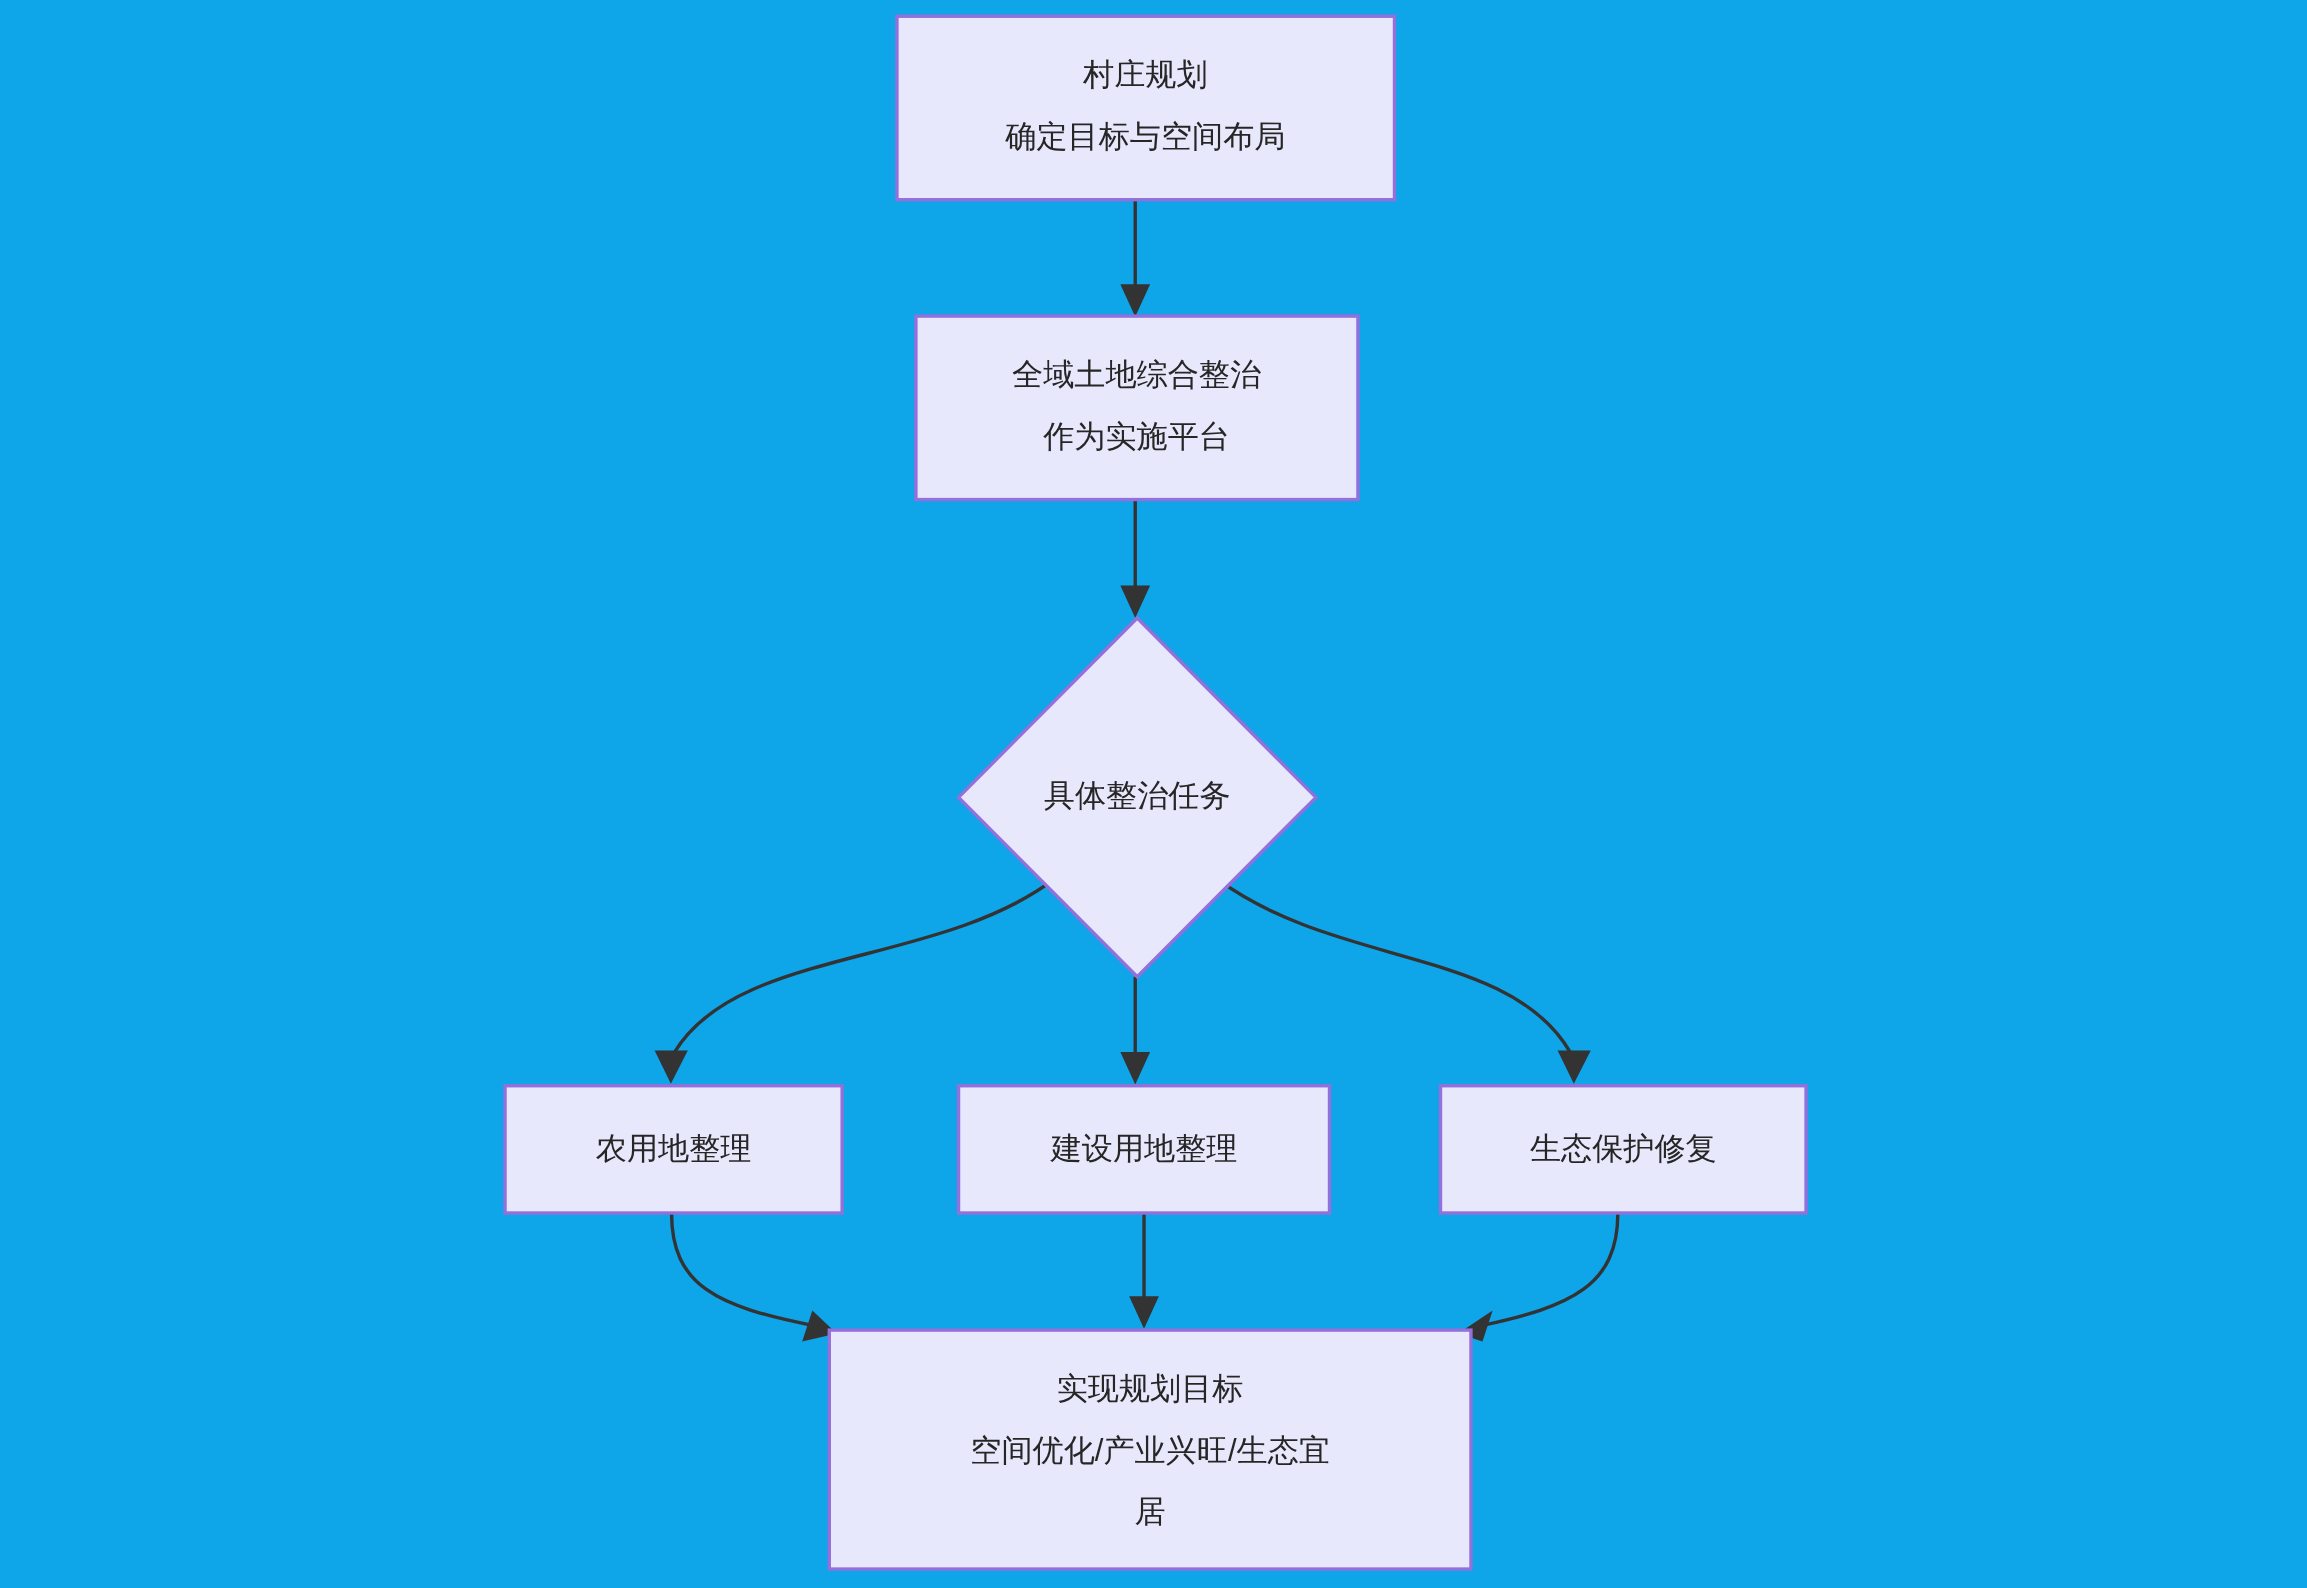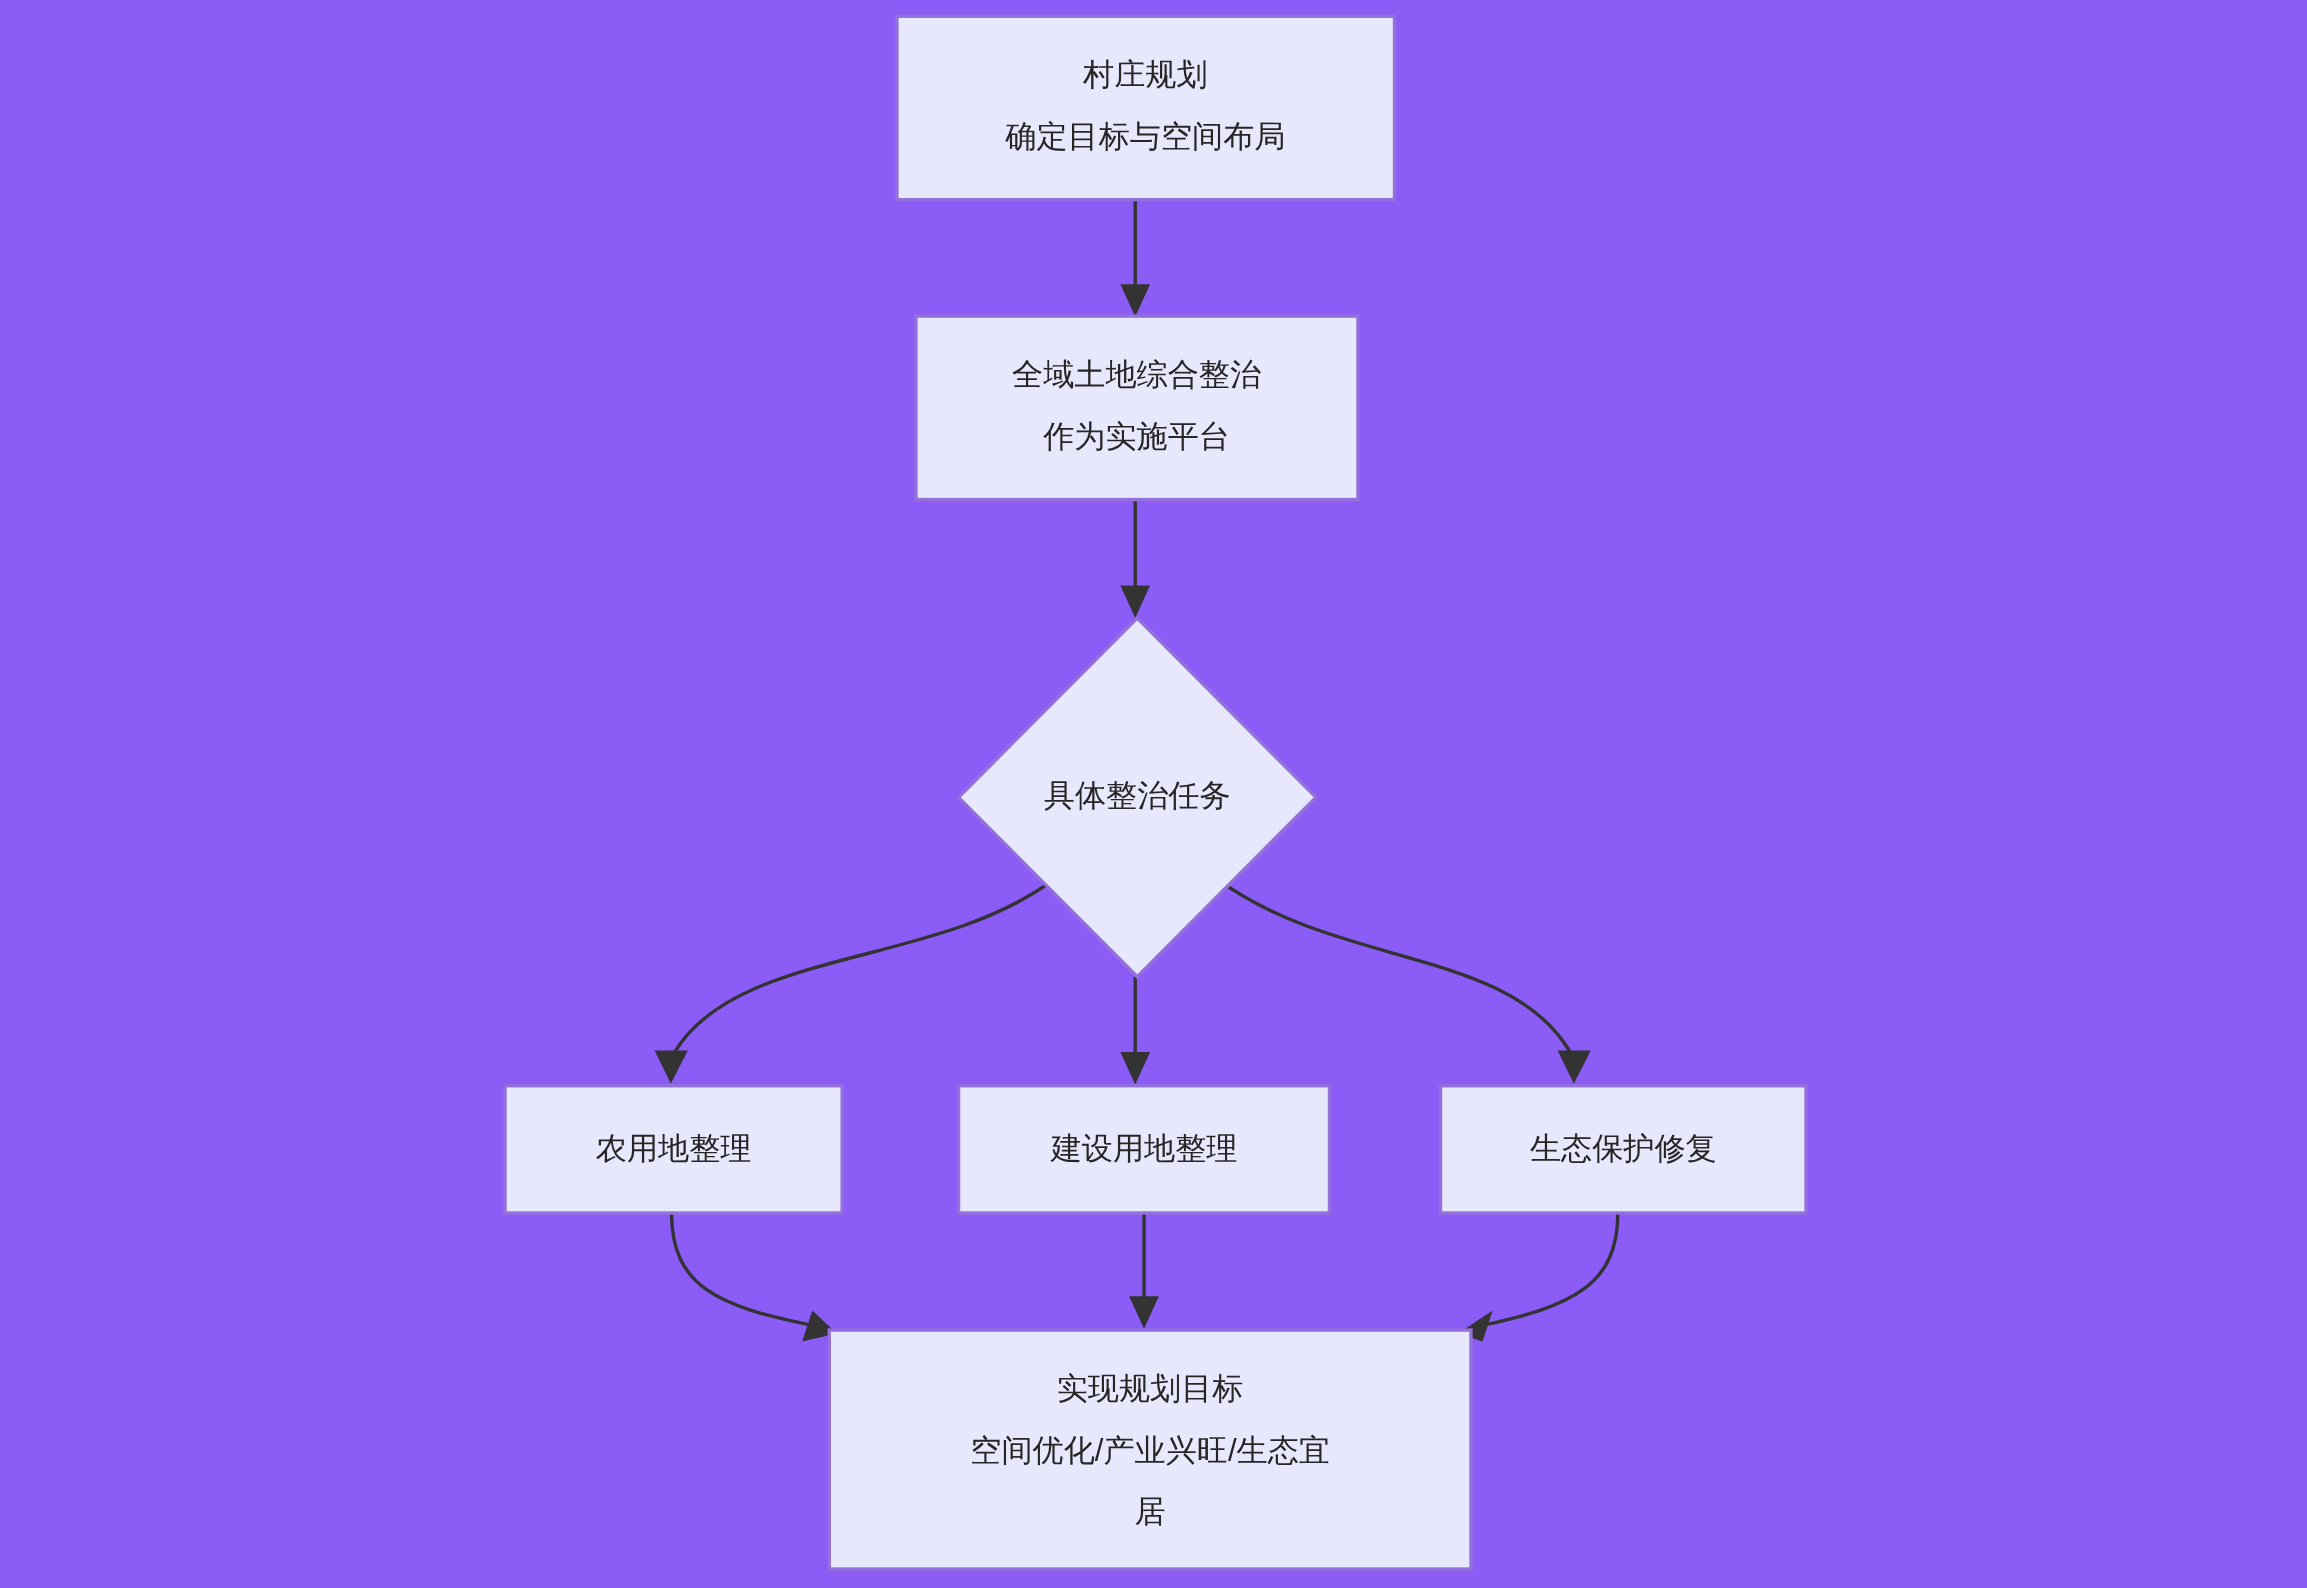--- a/index.html
+++ b/index.html
@@ -10,21 +10,21 @@
   body {
     width: 2307px;
     height: 1588px;
     overflow: hidden;
     font-family: "Liberation Sans", "DejaVu Sans", sans-serif;
   }
   #diagram-root {
     position: relative;
     width: 2307px;
     height: 1588px;
-    background: #8b5cf6;
+    background: #0ea5e9;
   }
   svg#flow-svg {
     position: absolute;
     left: 0;
     top: 0;
     width: 2307px;
     height: 1588px;
     display: block;
   }
   .node-shape {

